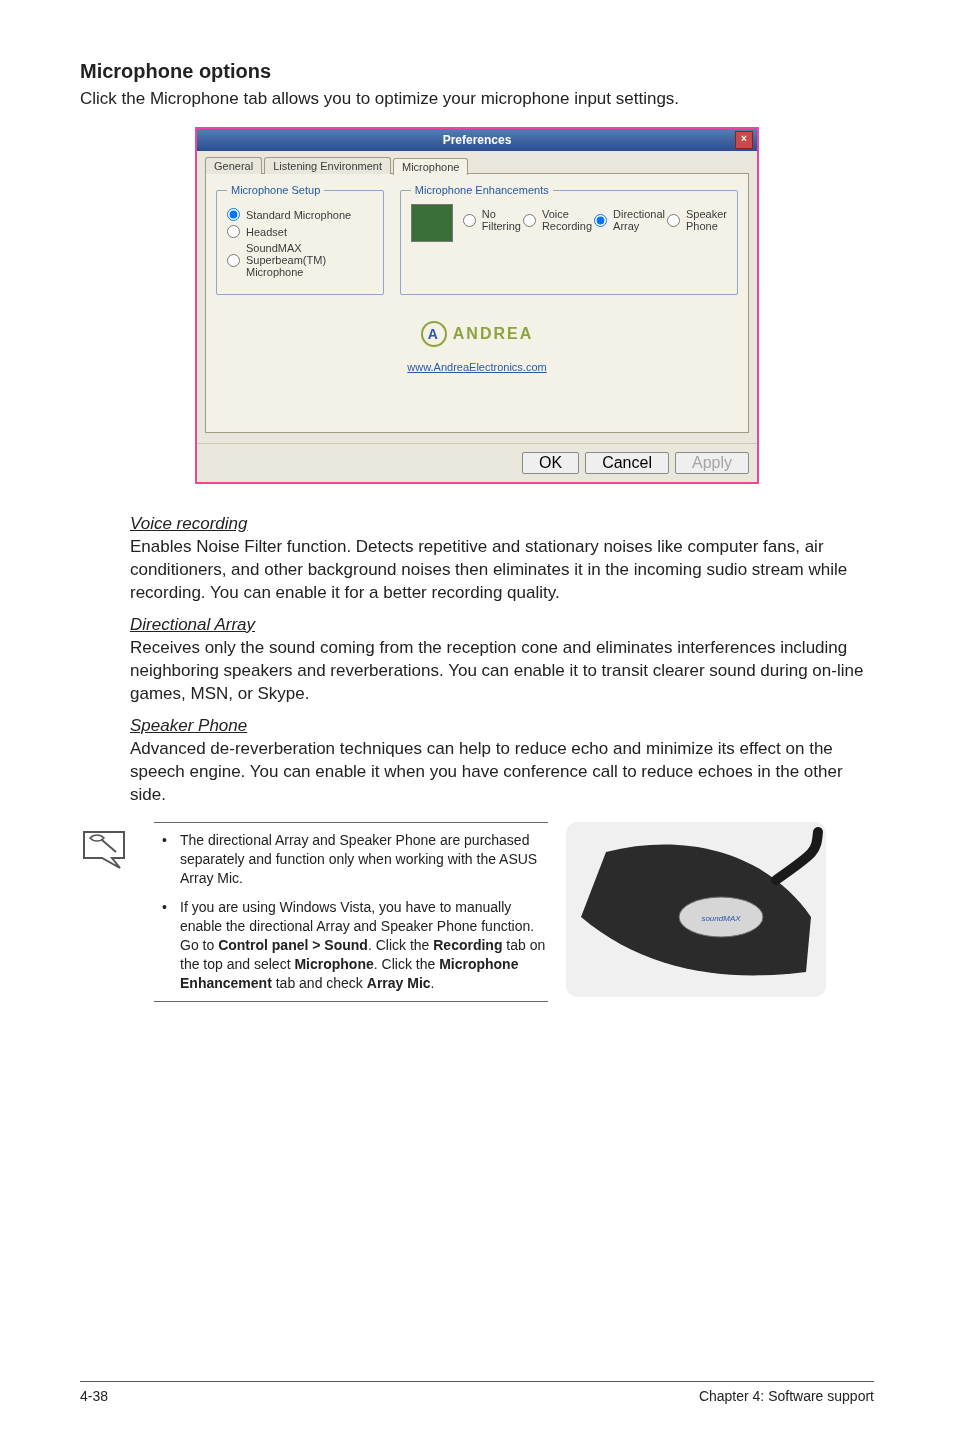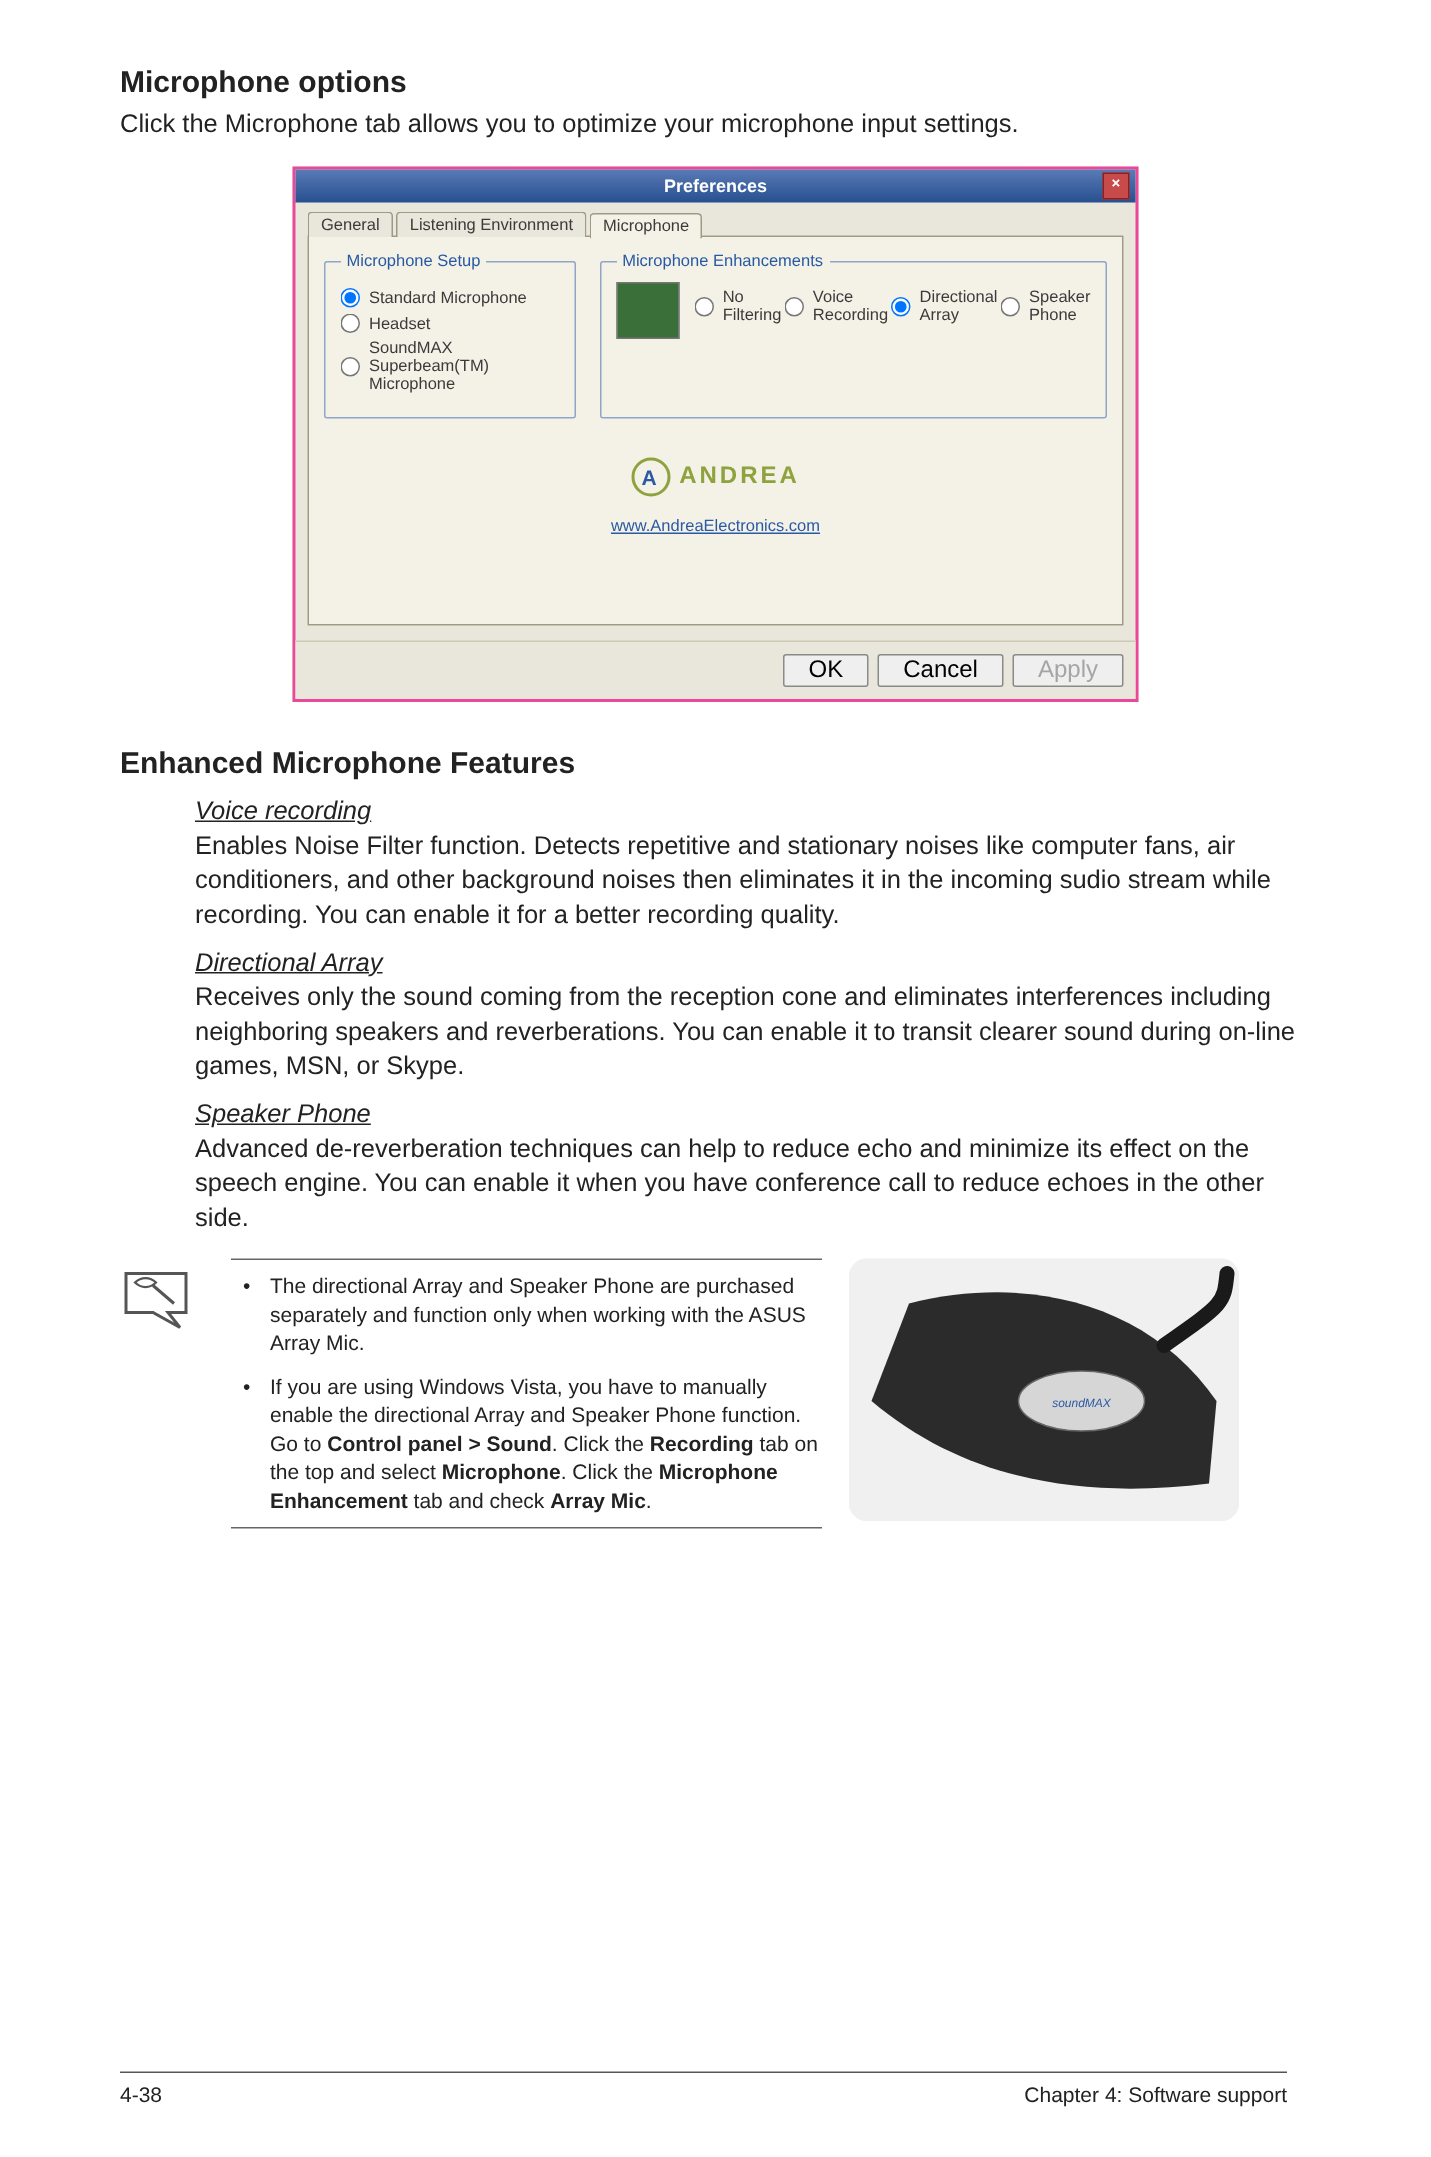--- a/index.html
+++ b/index.html
@@ -6,21 +6,21 @@
     margin: 0;
     padding: 0;
     background: #ffffff;
     font-family: Arial, Helvetica, sans-serif;
     color: #222;
   }
   .page {
     width: 954px;
     height: 1438px;
     box-sizing: border-box;
-    padding: 44px 80px 40px 80px;
+    padding: 60px 80px 40px 80px;
     position: relative;
   }
   h2.section {
     font-size: 20px;
     font-weight: bold;
     margin: 0 0 6px 0;
   }
   p.lead {
     font-size: 17px;
     margin: 0 0 18px 0;
@@ -248,21 +248,21 @@
     border-radius: 12px;
     position: relative;
     overflow: hidden;
     flex-shrink: 0;
   }
 
   .footer {
     position: absolute;
     bottom: 34px;
     left: 80px;
-    right: 96px;
+    right: 80px;
     display: flex;
     justify-content: space-between;
     font-size: 14px;
     border-top: 1px solid #555;
     padding-top: 6px;
   }
 </style>
 </head>
 <body>
 
@@ -335,21 +335,20 @@
         </div>
       </div>
     </div>
     <div class="dlg-buttons">
       <button>OK</button>
       <button>Cancel</button>
       <button class="disabled">Apply</button>
     </div>
   </div>
 
-  <h2 class="section">Enhanced Microphone Features</h2>
 
   <div class="indent">
     <p class="sub-head">Voice recording</p>
     <p class="body">Enables Noise Filter function. Detects repetitive and stationary noises like computer fans, air conditioners, and other background noises then eliminates it in the incoming sudio stream while recording. You can enable it for a better recording quality.</p>
 
     <p class="sub-head">Directional Array</p>
     <p class="body">Receives only the sound coming from the reception cone and eliminates interferences including neighboring speakers and reverberations. You can enable it to transit clearer sound during on-line games, MSN, or Skype.</p>
 
     <p class="sub-head">Speaker Phone</p>
     <p class="body">Advanced de-reverberation techniques can help to reduce echo and minimize its effect on the speech engine. You can enable it when you have conference call to reduce echoes in the other side.</p>

